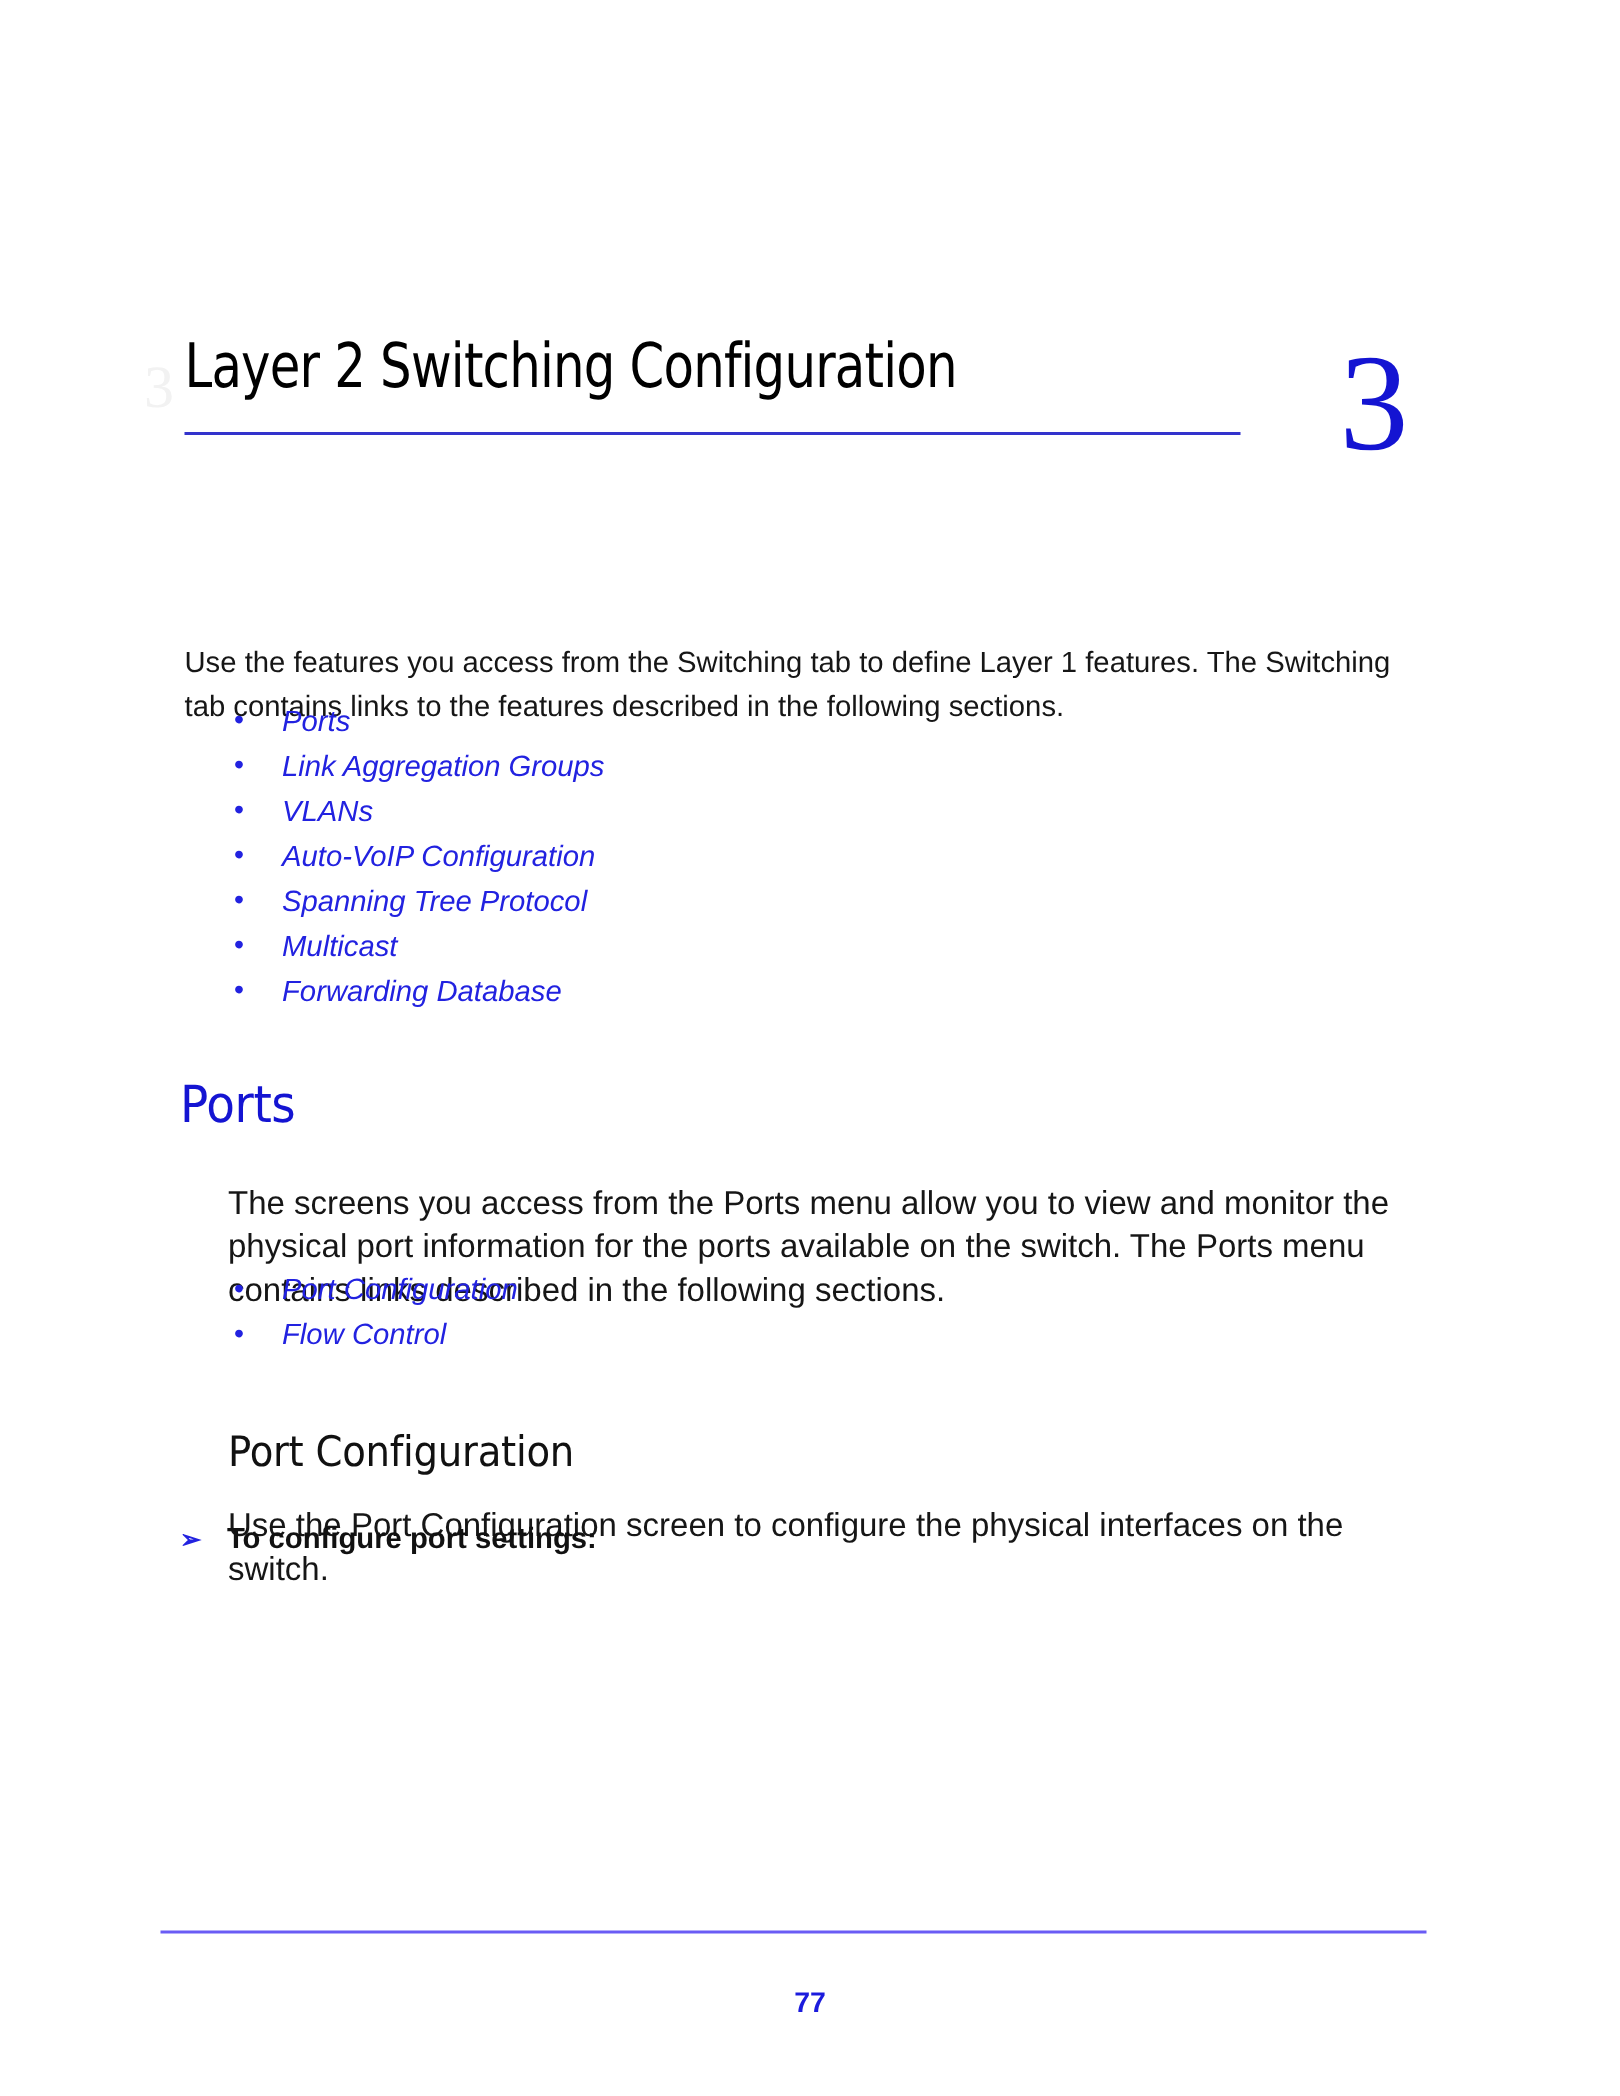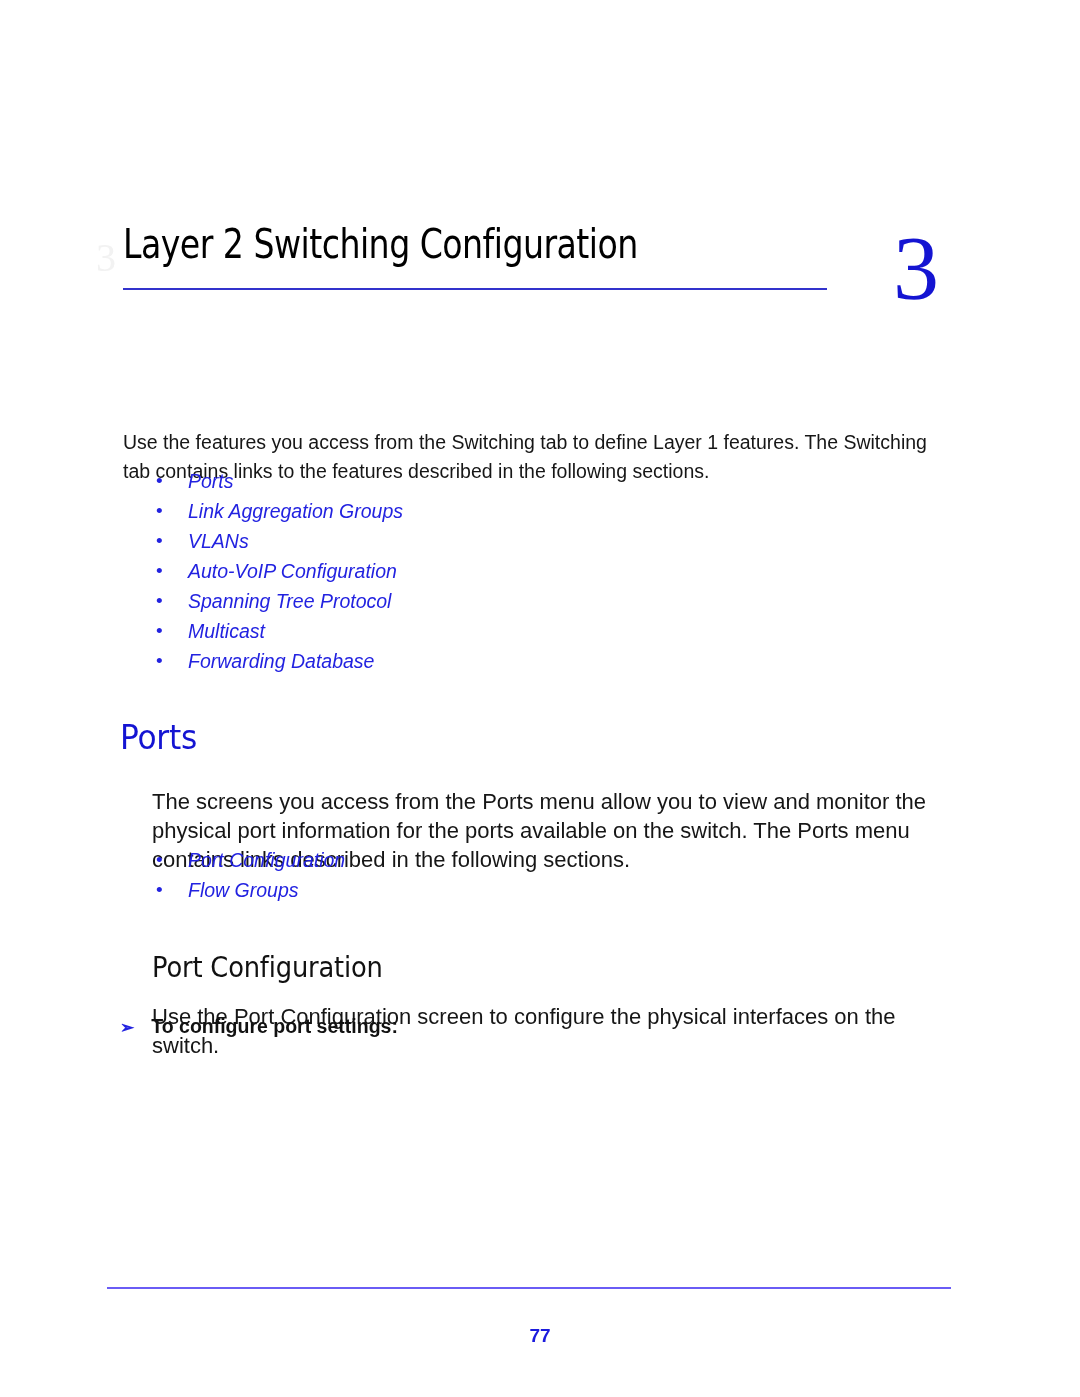--- a/index.html
+++ b/index.html
@@ -254,21 +254,21 @@
   <h1 class="h1-blue">Ports</h1>
   <p class="body-para para-ports">The screens you access from the Ports menu allow you to view and monitor the physical port information for the ports available on the switch. The Ports menu contains links described in the following sections.</p>
 
   <ul class="linklist l2">
     <li>
       <span class="bullet">•</span>
       <span>Port Configuration</span>
     </li>
     <li>
       <span class="bullet">•</span>
-      <span>Flow Groups</span>
+      <span>Flow Control</span>
     </li>
   </ul>
 
   <h2 class="h2-black">Port Configuration</h2>
   <p class="body-para para-portconfig">Use the Port Configuration screen to configure the physical interfaces on the switch.</p>
 
   <div class="proc-head">
     <span class="arrow">➢</span><span>To configure port settings:</span>
   </div>
 

